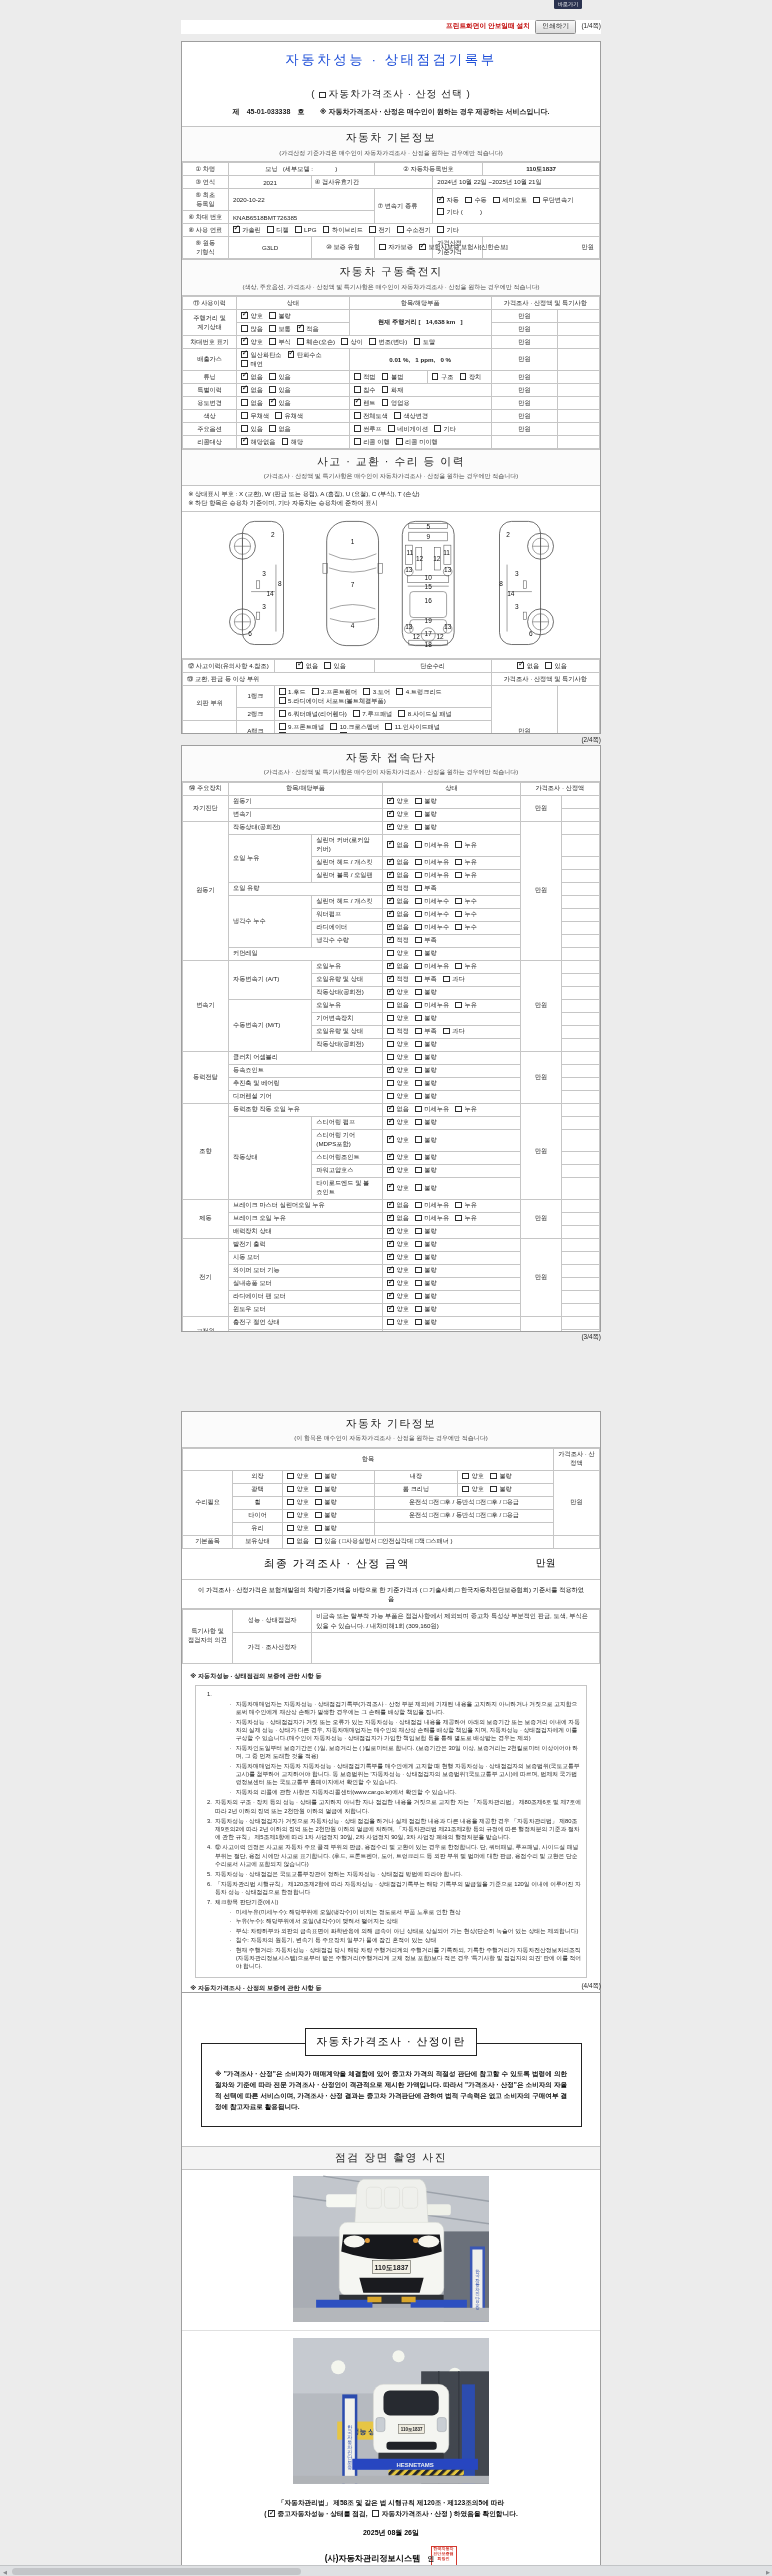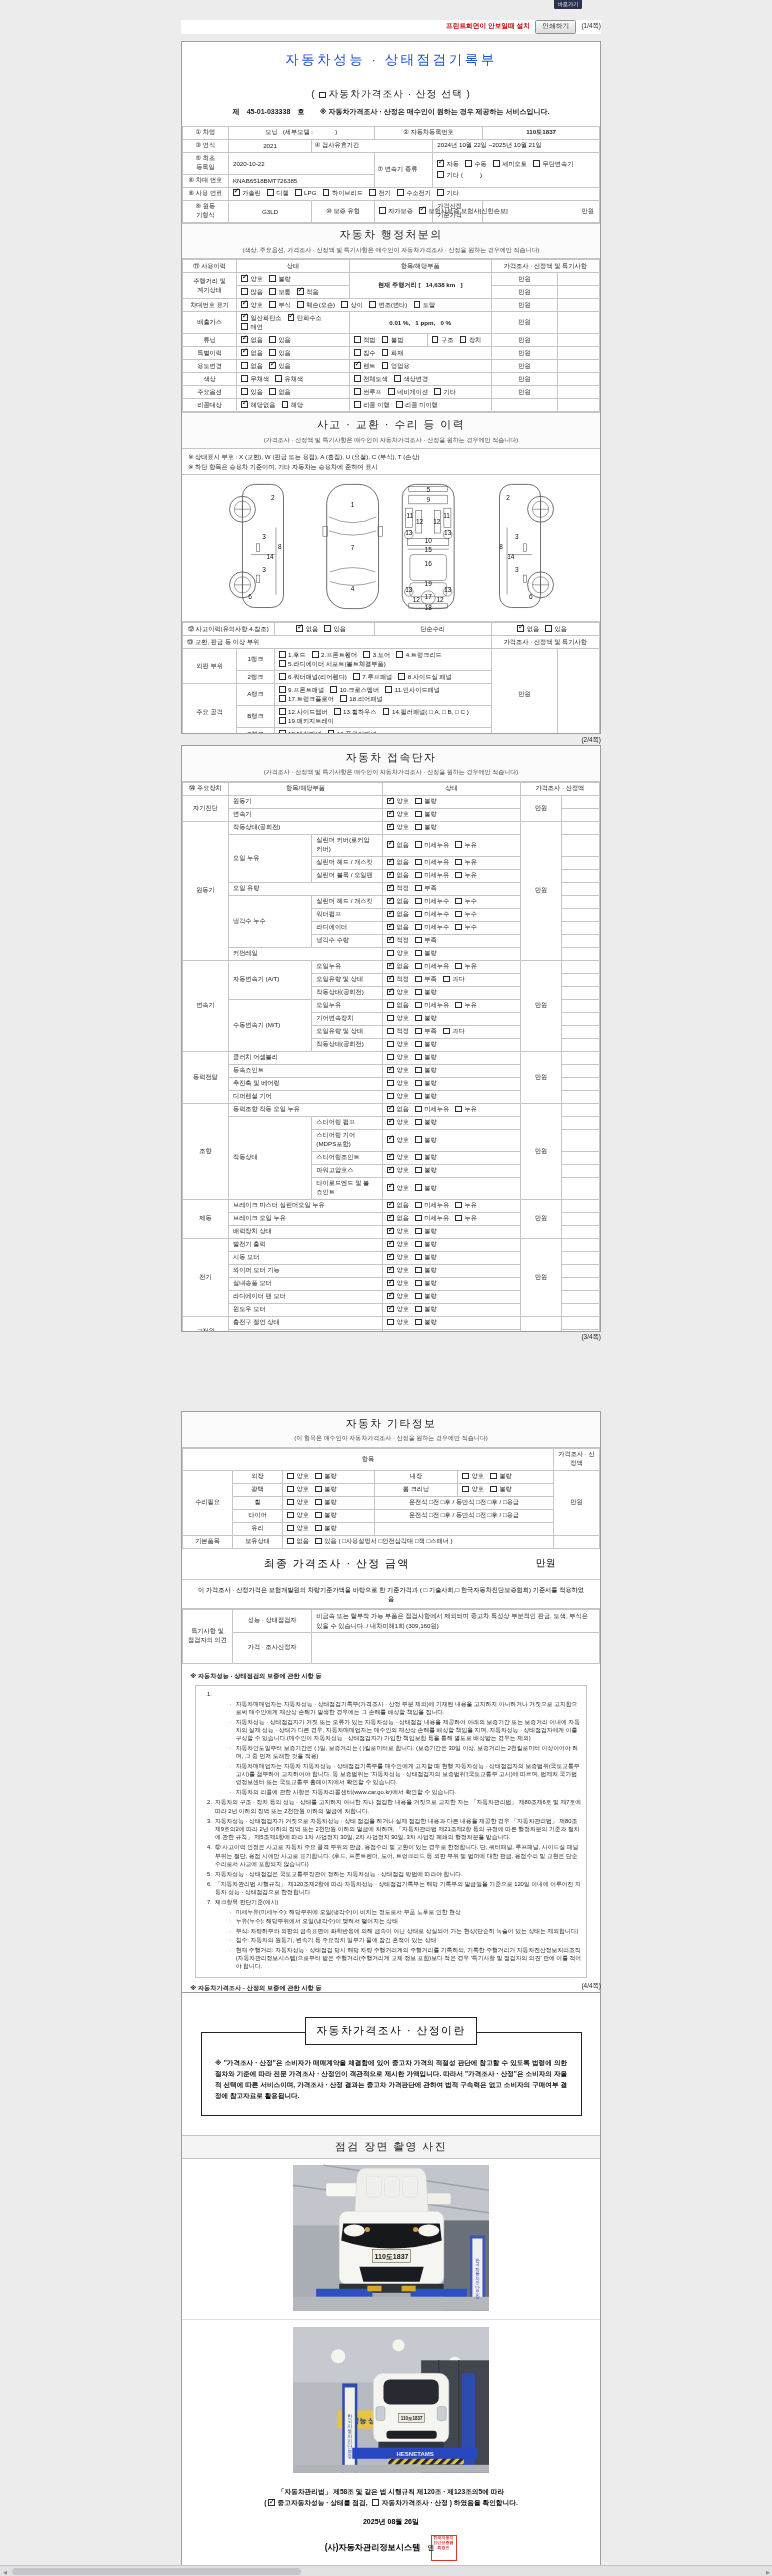--- a/index.html
+++ b/index.html
@@ -44,21 +44,21 @@
   .law{font-size:5.8px;line-height:1.45;color:#222;padding:5.2px 8.2px 4.1px;}
   .law .hd{font-size:6.2px;font-weight:bold;margin:3.1px 0 4.1px;}
   .li{display:flex;margin-bottom:1.5px;}
   .li .no{flex:none;width:12.4px;text-align:right;margin-right:3.1px;}
   .li .tx{flex:1;}
   .subs{margin:1px 0 2.1px 30px;}
   .sub{display:flex;margin-bottom:1px;}
   .sub .b{flex:none;width:6.2px;}
   .listbox{border:0.5px solid #c6c6c6;margin:0 5.2px 6.2px;padding:4.1px 3.1px;}
   
-  .p4titlebox{position:relative;z-index:2;width:170px;margin:24px auto 0;border:1px solid #222;background:#fff;
+  .p4titlebox{position:relative;z-index:2;width:170px;margin:35px auto 0;border:1px solid #222;background:#fff;
     text-align:center;font-size:10.8px;letter-spacing:1.5px;padding:6.2px 0;}
   .bigbox{border:1px solid #222;margin:-13.4px 18.5px 0;padding:25px 13.4px 13.4px;position:relative;z-index:1;}
   .bigbox p{font-size:6.6px;font-weight:600;line-height:1.65;color:#111;text-align:justify;margin:0;}
   .photorow{text-align:center;padding:5.2px 0;border-bottom:0.5px solid #e0e0e0;}
   .signline{text-align:center;font-size:6.7px;font-weight:bold;color:#111;line-height:1.6;}
   .signdate{text-align:center;font-size:7px;font-weight:bold;margin-top:8.2px;}
   .orgline{text-align:center;font-size:8.2px;font-weight:bold;margin-top:7.2px;position:relative;height:27px;line-height:27px;}
   .seal-big{display:inline-block;width:24px;height:24px;border:1.5px solid #d3392f;vertical-align:middle;
     margin-left:-3.1px;position:relative;overflow:hidden;}
   .seal-big .tx{position:absolute;left:0.5px;top:0.5px;width:21.6px;font-size:4.1px;line-height:1.15;color:#d3392f;
@@ -84,20 +84,24 @@
   <div class="page" style="top:41px;height:693px;">
     <div class="doc-title">자동차성능 · 상태점검기록부</div>
     <div class="doc-sub">
       (&nbsp;<span class="cb"></span><span>자동차가격조사 · 산정 선택</span>&nbsp;)
     </div>
     <div class="doc-no">
       <span>제</span><span class="num">45-01-033338</span><span>호</span>
       <span style="margin-left:13.4px;">※ 자동차가격조사 · 산정은 매수인이 원하는 경우 제공하는 서비스입니다.</span>
     </div>
 
+    <div class="sec">
+      <div class="t">자동차 기본정보</div>
+      <div class="n">(가격산정 기준가격은 매수인이 자동차가격조사 · 산정을 원하는 경우에만 적습니다)</div>
+    </div>
     <table>
       <colgroup>
           <col style="width:11%">
           <col style="width:20%">
           <col style="width:15%">
           <col style="width:14%">
           <col style="width:12%">
           <col style="width:28%">
         </colgroup>
       <tbody>
@@ -135,21 +139,21 @@
         <td class="val" style="width:8%">G3LD</td>
         <td class="lab">⑩ 보증 유형</td>
         <td class="left" colspan="1" style="white-space:nowrap;"><span class="opt"><span class="cb"></span><span>자가보증</span></span><span class="opt"><span class="cb on"></span><span>보험사보증 보험사[신한손보]</span></span></td>
         <td class="left">가격산정 기준가격</td>
         <td class="price" style="text-align:right;padding-right:5.2px;">만원</td>
       </tr>
     </tbody>
       </table>
 
     <div class="sec">
-      <div class="t">자동차 행정처분의</div>
+      <div class="t">자동차 구동축전지</div>
       <div class="n">(색상, 주요옵션, 가격조사 · 산정액 및 특기사항은 매수인이 자동차가격조사 · 산정을 원하는 경우에만 적습니다)</div>
     </div>
     <table>
       <colgroup>
           <col style="width:13%">
           <col style="width:27%">
           <col style="width:34%">
           <col style="width:16%">
           <col style="width:10%">
         </colgroup>

